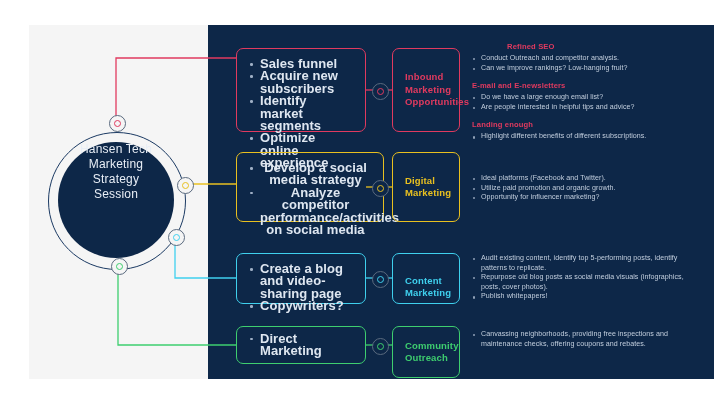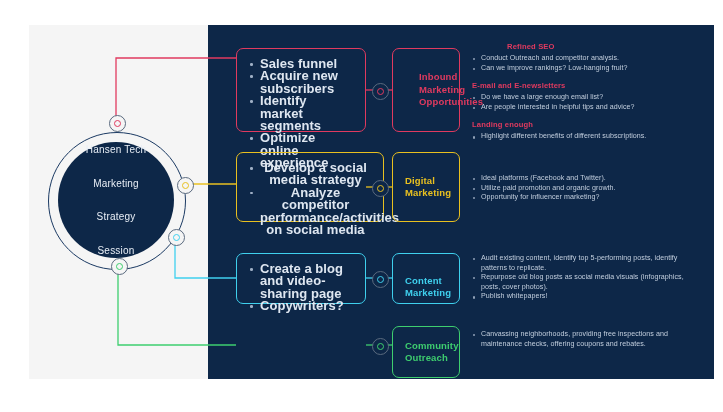--- a/index.html
+++ b/index.html
@@ -14,21 +14,21 @@
   .panel-right{position:absolute;left:208px;top:25px;width:506px;height:354px;
                background:#0d2748;}
 
   
   .hub-outer{position:absolute;left:48px;top:132px;width:136px;height:136px;
              border:1.2px solid #1b3a63;border-radius:50%;background:transparent;}
   .hub-inner{position:absolute;left:58px;top:142px;width:116px;height:116px;
              border-radius:50%;background:#0d2748;}
   .hub-label{position:absolute;left:58px;top:142px;width:116px;height:116px;
              display:flex;flex-direction:column;align-items:center;
-             justify-content:space-between;color:#e8eef6;font-size:10px;
+             justify-content:flex-start;color:#e8eef6;font-size:12px;
              line-height:15px;text-align:center;letter-spacing:.2px;}
   .hub-label span{display:block;white-space:nowrap;}
 
   
   #wires{position:absolute;left:0;top:0;width:723px;height:412px;}
 
   
   .node{position:absolute;width:15px;height:15px;border-radius:50%;
         background:#f5f5f5;border:1.2px solid #5b6b7f;
         display:flex;align-items:center;justify-content:center;}
@@ -114,21 +114,21 @@
       <li>Sales funnel</li>
       <li>Acquire new subscribers</li>
       <li>Identify market segments</li>
       <li>Optimize online experience</li>
     </ul>
   </div>
   <div class="node on-dark" style="left:371.5px;top:82.5px;color:#e03a5f;">
       <i></i>
     </div>
   <div class="tag-box" style="left:392px;top:48px;width:68px;height:84px;border-color:#e03a5f;">
-    <div class="tag-txt" style="color:#e03a5f;margin-left:14px;">
+    <div class="tag-txt" style="color:#e03a5f;">
       <div>Inbound</div>
       <div>Marketing</div>
       <div>Opportunities</div>
     </div>
   </div>
   <div class="notes" style="left:472px;top:42px;">
     <h4 style="color:#e03a5f;padding-left:35px;">Refined SEO</h4>
     <ul>
       <li>Conduct Outreach and competitor analysis.</li>
       <li>Can we improve rankings? Low-hanging fruit?</li>
@@ -183,20 +183,25 @@
     </div>
   </div>
   <div class="notes" style="left:472px;top:254px;">
     <ul>
       <li>Audit existing content, identify top 5-performing posts, identify patterns to replicate.</li>
       <li>Repurpose old blog posts as social media visuals (infographics, posts, cover photos).</li>
       <li>Publish whitepapers!</li>
     </ul>
   </div>
 
+  <div class="bullet-box" style="left:236px;top:326px;width:130px;height:38px;border-color:#3ece6f;display:flex;align-items:center;">
+    <ul class="bl">
+      <li>Direct Marketing</li>
+    </ul>
+  </div>
   <div class="node on-dark" style="left:371.5px;top:337.5px;color:#3ece6f;">
       <i></i>
     </div>
   <div class="tag-box" style="left:392px;top:326px;width:68px;height:52px;border-color:#3ece6f;">
     <div class="tag-txt" style="color:#3ece6f;">
       <div>Community</div>
       <div>Outreach</div>
     </div>
   </div>
   <div class="notes" style="left:472px;top:330px;">

